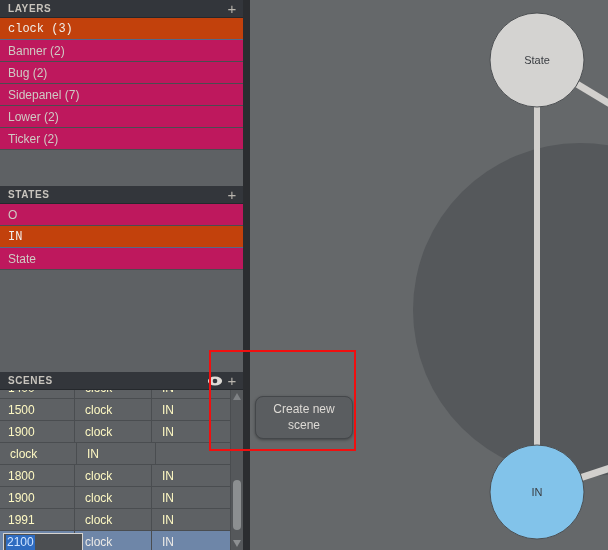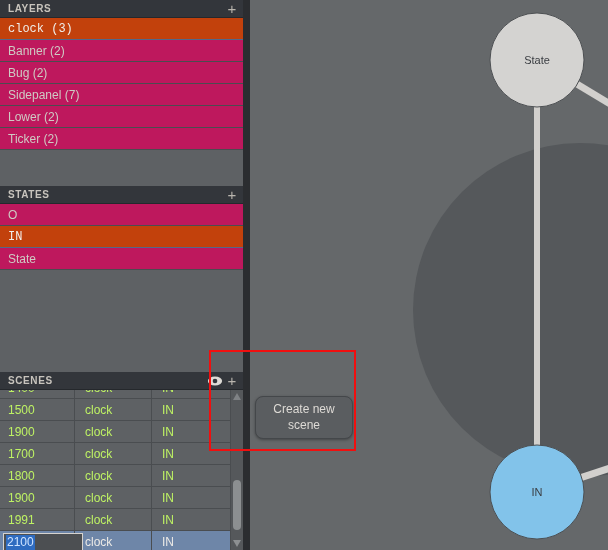--- a/index.html
+++ b/index.html
@@ -143,21 +143,21 @@
     background: #5e6164;
   }
   .scene-row {
     position: relative;
     display: flex;
     height: 22px;
     line-height: 22px;
     box-sizing: border-box;
     border-bottom: 1px solid #4a4d50;
     font-size: 12px;
-    color: #bef264;
+    color: #fef9c3;
     background: #5e6164;
   }
   .scene-row.selected { background: #6e86a8; color: #eceae6; }
   .cell-num  { width: 75px;  padding-left: 8px; box-sizing: border-box;
                border-right: 1px solid #4a4d50; overflow:hidden; }
   .cell-lay  { width: 77px;  padding-left: 10px; box-sizing: border-box;
                border-right: 1px solid #4a4d50; overflow:hidden; }
   .cell-st   { width: 79px;  padding-left: 10px; box-sizing: border-box;
                border-right: 1px solid #4a4d50; overflow:hidden; }
   .cell-eye  { flex: 1; border-right: 1px solid #4a4d50; }
@@ -317,21 +317,20 @@
       </div>
 
       <div class="scene-row">
         <div class="cell-num">1900</div>
         <div class="cell-lay">clock</div>
         <div class="cell-st">IN</div>
         <div class="cell-eye"></div>
       </div>
 
       <div class="scene-row">
-        <div class="cell-num">1700</div>
         <div class="cell-lay">clock</div>
         <div class="cell-st">IN</div>
         <div class="cell-eye"></div>
       </div>
 
       <div class="scene-row">
         <div class="cell-num">1800</div>
         <div class="cell-lay">clock</div>
         <div class="cell-st">IN</div>
         <div class="cell-eye"></div>

